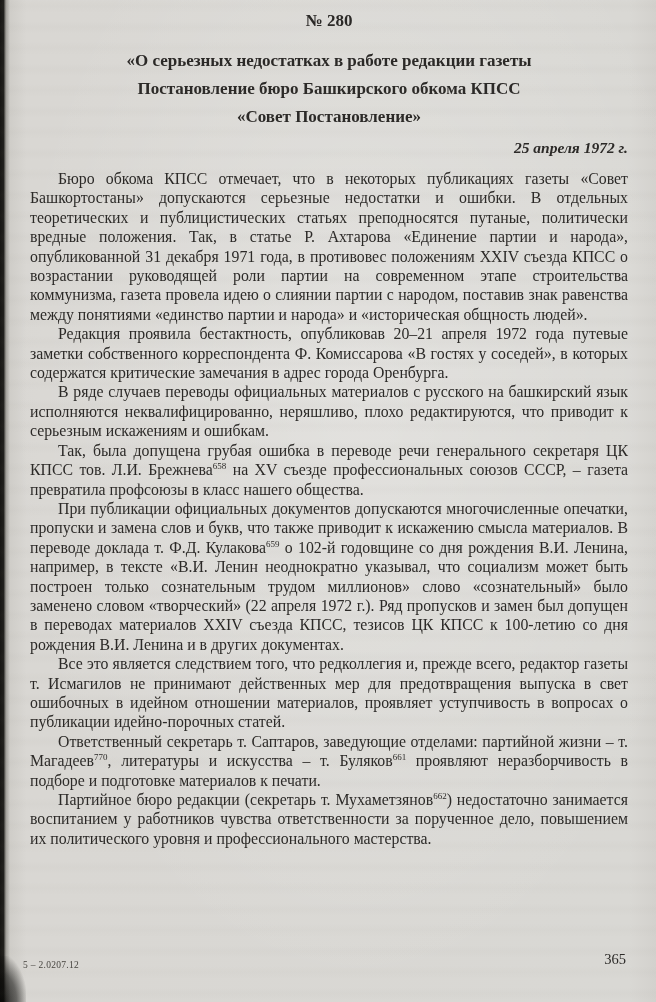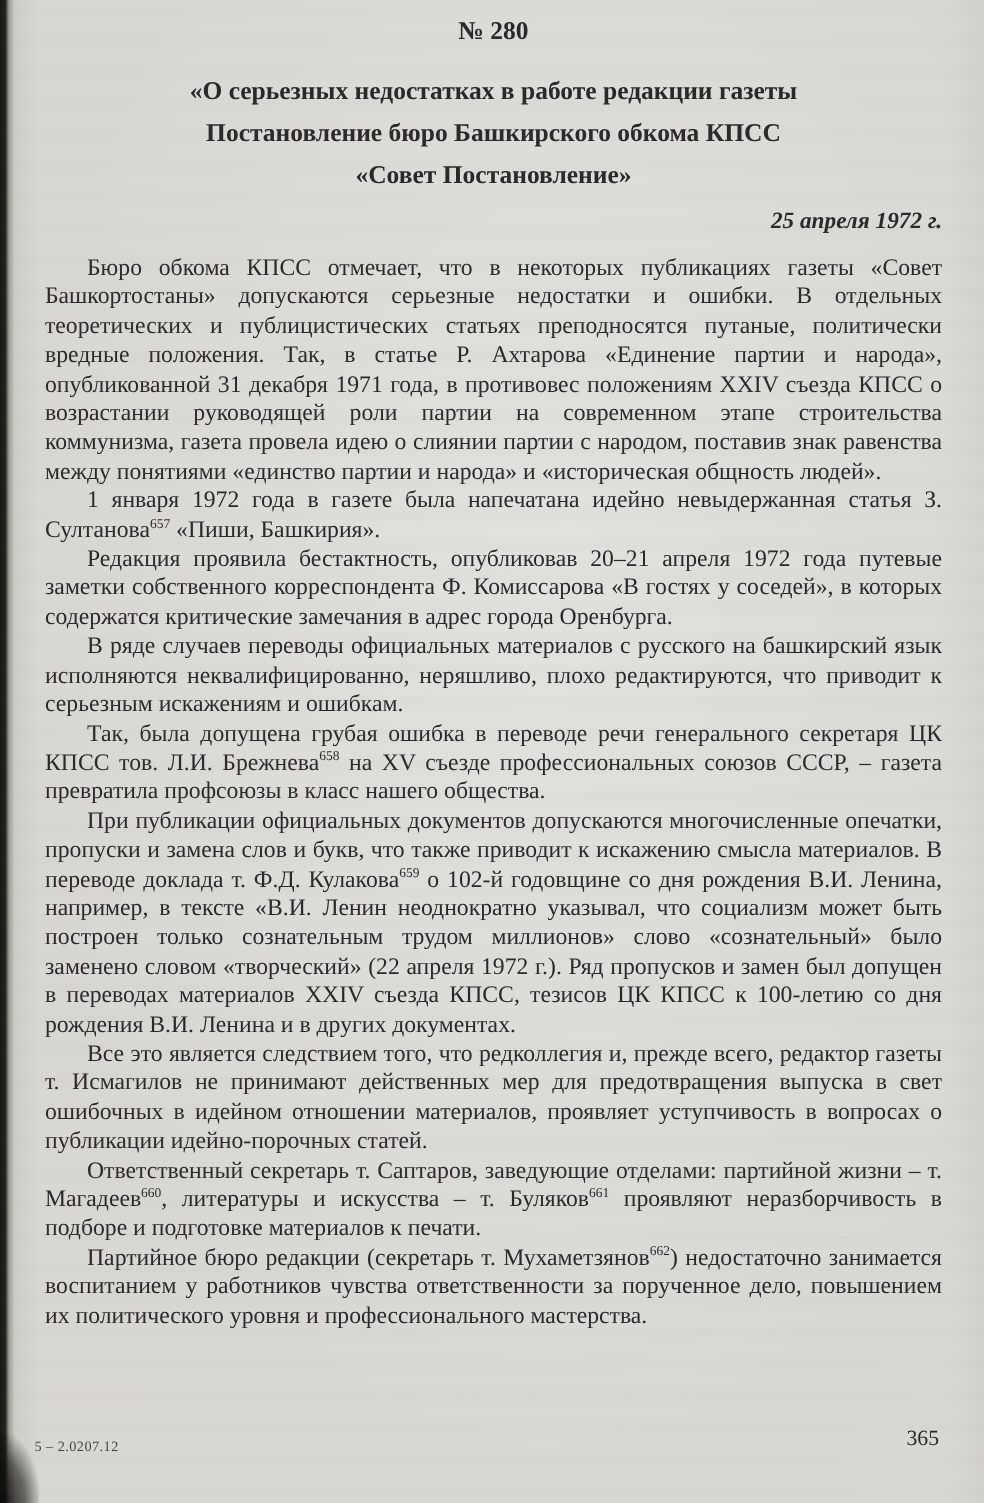--- a/index.html
+++ b/index.html
@@ -115,26 +115,25 @@
     <div class="doc-title">
       <div>«О серьезных недостатках в работе редакции газеты</div>
       <div>Постановление бюро Башкирского обкома КПСС</div>
       <div>«Совет Постановление»</div>
     </div>
 
     <div class="doc-date">25 апреля 1972 г.</div>
 
     <div class="doc-body">
         <p>Бюро обкома КПСС отмечает, что в некоторых публикациях газеты «Совет Башкортостаны» допускаются серьезные недостатки и ошибки. В отдельных теоретических и публицистических статьях преподносятся путаные, политически вредные положения. Так, в статье Р. Ахтарова «Единение партии и народа», опубликованной 31 декабря 1971 года, в противовес положениям XXIV съезда КПСС о возрастании руководящей роли партии на современном этапе строительства коммунизма, газета провела идею о слиянии партии с народом, поставив знак равенства между понятиями «единство партии и народа» и «историческая общность людей».</p>
-        <p>1 января 1972 года в газете была напечатана идейно невыдержанная статья З. Султанова<sup>657</sup> «Пиши, Башкирия».</p>
         <p>Редакция проявила бестактность, опубликовав 20–21 апреля 1972 года путевые заметки собственного корреспондента Ф. Комиссарова «В гостях у соседей», в которых содержатся критические замечания в адрес города Оренбурга.</p>
         <p>В ряде случаев переводы официальных материалов с русского на башкирский язык исполняются неквалифицированно, неряшливо, плохо редактируются, что приводит к серьезным искажениям и ошибкам.</p>
         <p>Так, была допущена грубая ошибка в переводе речи генерального секретаря ЦК КПСС тов. Л.И. Брежнева<sup>658</sup> на XV съезде профессиональных союзов СССР, – газета превратила профсоюзы в класс нашего общества.</p>
         <p>При публикации официальных документов допускаются многочисленные опечатки, пропуски и замена слов и букв, что также приводит к искажению смысла материалов. В переводе доклада т. Ф.Д. Кулакова<sup>659</sup> о 102-й годовщине со дня рождения В.И. Ленина, например, в тексте «В.И. Ленин неоднократно указывал, что социализм может быть построен только сознательным трудом миллионов» слово «сознательный» было заменено словом «творческий» (22 апреля 1972 г.). Ряд пропусков и замен был допущен в переводах материалов XXIV съезда КПСС, тезисов ЦК КПСС к 100-летию со дня рождения В.И. Ленина и в других документах.</p>
         <p>Все это является следствием того, что редколлегия и, прежде всего, редактор газеты т. Исмагилов не принимают действенных мер для предотвращения выпуска в свет ошибочных в идейном отношении материалов, проявляет уступчивость в вопросах о публикации идейно-порочных статей.</p>
-        <p>Ответственный секретарь т. Саптаров, заведующие отделами: партийной жизни – т. Магадеев<sup>660</sup>, литературы и искусства – т. Буляков<sup>661</sup> проявляют неразборчивость в подборе и подготовке материалов к печати.</p>
+        <p>Ответственный секретарь т. Саптаров, заведующие отделами: партийной жизни – т. Магадеев<sup>770</sup>, литературы и искусства – т. Буляков<sup>661</sup> проявляют неразборчивость в подборе и подготовке материалов к печати.</p>
         <p>Партийное бюро редакции (секретарь т. Мухаметзянов<sup>662</sup>) недостаточно занимается воспитанием у работников чувства ответственности за порученное дело, повышением их политического уровня и профессионального мастерства.</p>
       </div>
 
     <div class="print-signature">5 – 2.0207.12</div>
     <div class="page-number">365</div>
   </div>
 </div>
 
 </body></html>

